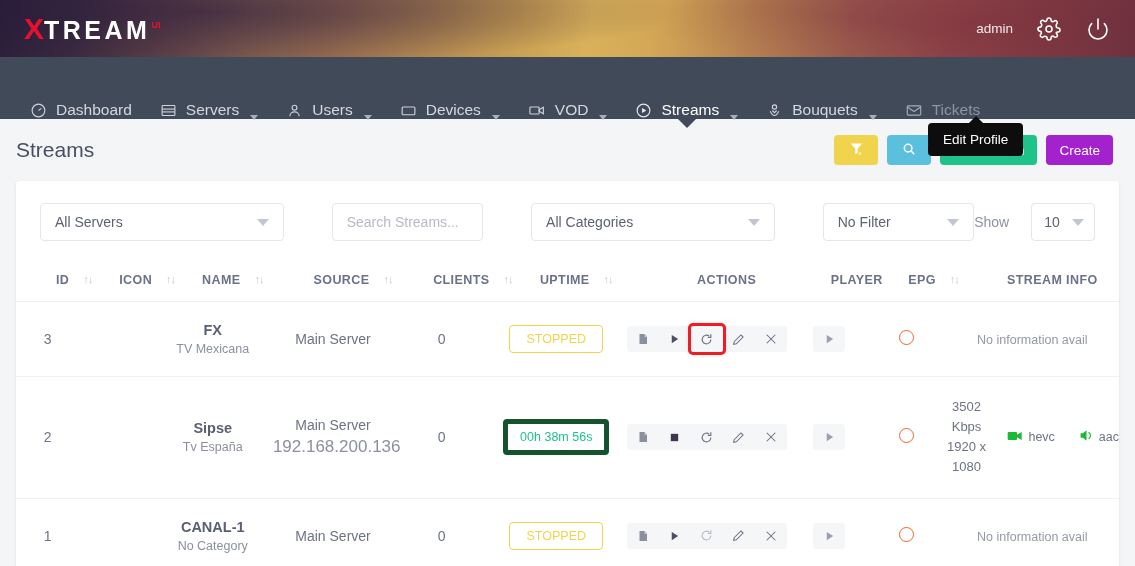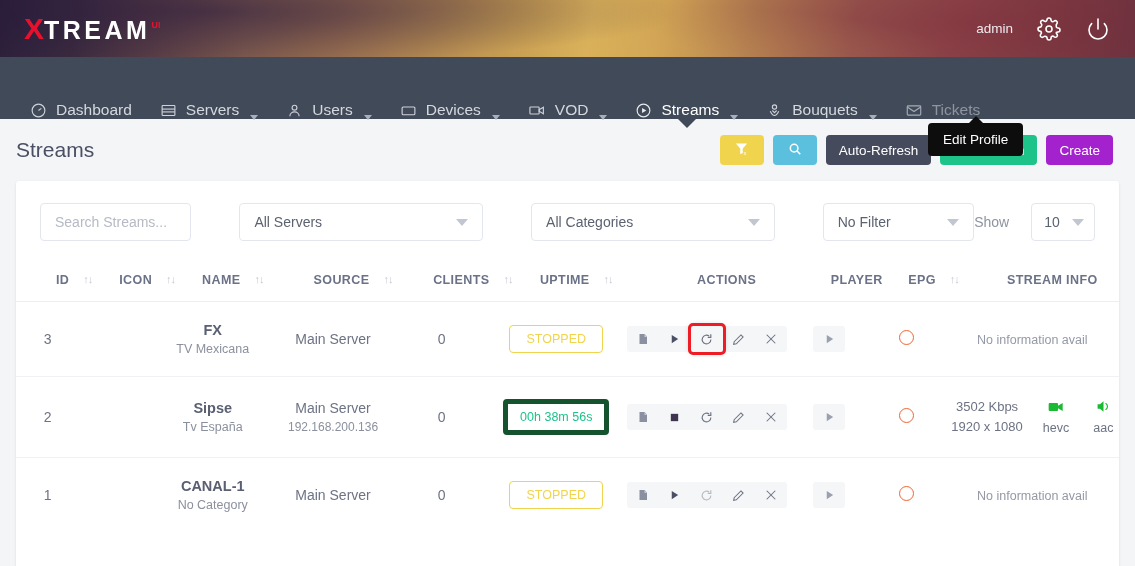--- a/index.html
+++ b/index.html
@@ -184,21 +184,21 @@
   tbody td {
     text-align:center; padding: 20px 0;
     border-bottom:1px solid #f0f1f5;
     font-size:14px; color:#6d7384;
     vertical-align:middle;
   }
   tbody tr:last-child td { border-bottom:none; }
   .nm { font-weight:700; color:#5a6072; font-size:14.5px; }
   .sub { font-size:12.5px; color:#8b909e; margin-top:4px; }
   .src-main { font-size:14px; color:#6d7384; }
-  .src-ip { font-size:12px; color:#8b909e; margin-top:4px; }
+  .src-ip { font-size:17px; color:#8b909e; margin-top:4px; }
 
   .pill {
     display:inline-block; border-radius:4px;
     font-size:12.5px; padding:6px 12px; min-width:94px;
   }
   .pill-stop { border:1px solid #f1d44e; color:#f1d44e; background:#fff; }
   .pill-up   { border:5px solid #14532d; color:#1ec38a; background:#fff; }
 
   .actgroup { display:inline-flex; background:#f5f6f8; border-radius:3px; overflow:visible; }
   .actbtn {
@@ -219,21 +219,21 @@
     width:32px;height:26px; align-items:center; justify-content:center;
     cursor:pointer;
   }
   .epgdot {
     width:15px;height:15px;border-radius:50%;
     border:1.6px solid #f0652f; display:inline-block;
   }
   .noinfo { font-size:12.5px; color:#9499a6; }
   .sinfo-rate { font-size:13px; color:#6d7384; line-height:1.55; }
   .codecs { display:flex; gap:24px; align-items:flex-start; justify-content:center; }
-  .codec { display:flex; flex-direction:column; align-items:center; gap:5px; }
+  .codec { display:flex; flex-direction:row; align-items:center; gap:5px; }
   .codec-lbl { font-size:12.5px; color:#6d7384; }
 </style>
 </head>
 <body>
 
 <div class="brandbar">
   <div class="logo">
     <span class="x">X</span>
       <span>TREAM</span>
       <span class="sup">UI</span>
@@ -360,35 +360,34 @@
       </span>
     </button>
     <button class="btn btn-cyan sq">
       <span>
         <svg width="14" height="14" viewBox="0 0 24 24" fill="none" stroke="#fff" stroke-width="2.6">
             <circle cx="10.5" cy="10.5" r="6.5"></circle>
             <line x1="15.5" y1="15.5" x2="21" y2="21"></line>
           </svg>
       </span>
     </button>
-    <button class="btn btn-dark">Auto-Refresh</button>
     <button class="btn btn-green">Add Stream</button>
     <button class="btn btn-purple">Create</button>
   </div>
 </div>
 
 <div class="card">
 
   <div class="filterrow">
-    <div class="inputbox srch ph">Search Streams...</div>
-
     <div class="inputbox sel sel1">
       <span>All Servers</span>
       <span class="dd-caret"></span>
     </div>
+
+    <div class="inputbox srch ph">Search Streams...</div>
 
     <div class="inputbox sel sel2">
       <span>All Categories</span>
       <span class="dd-caret"></span>
     </div>
 
     <div class="inputbox sel sel3">
       <span>No Filter</span>
       <span class="dd-caret"></span>
     </div>

